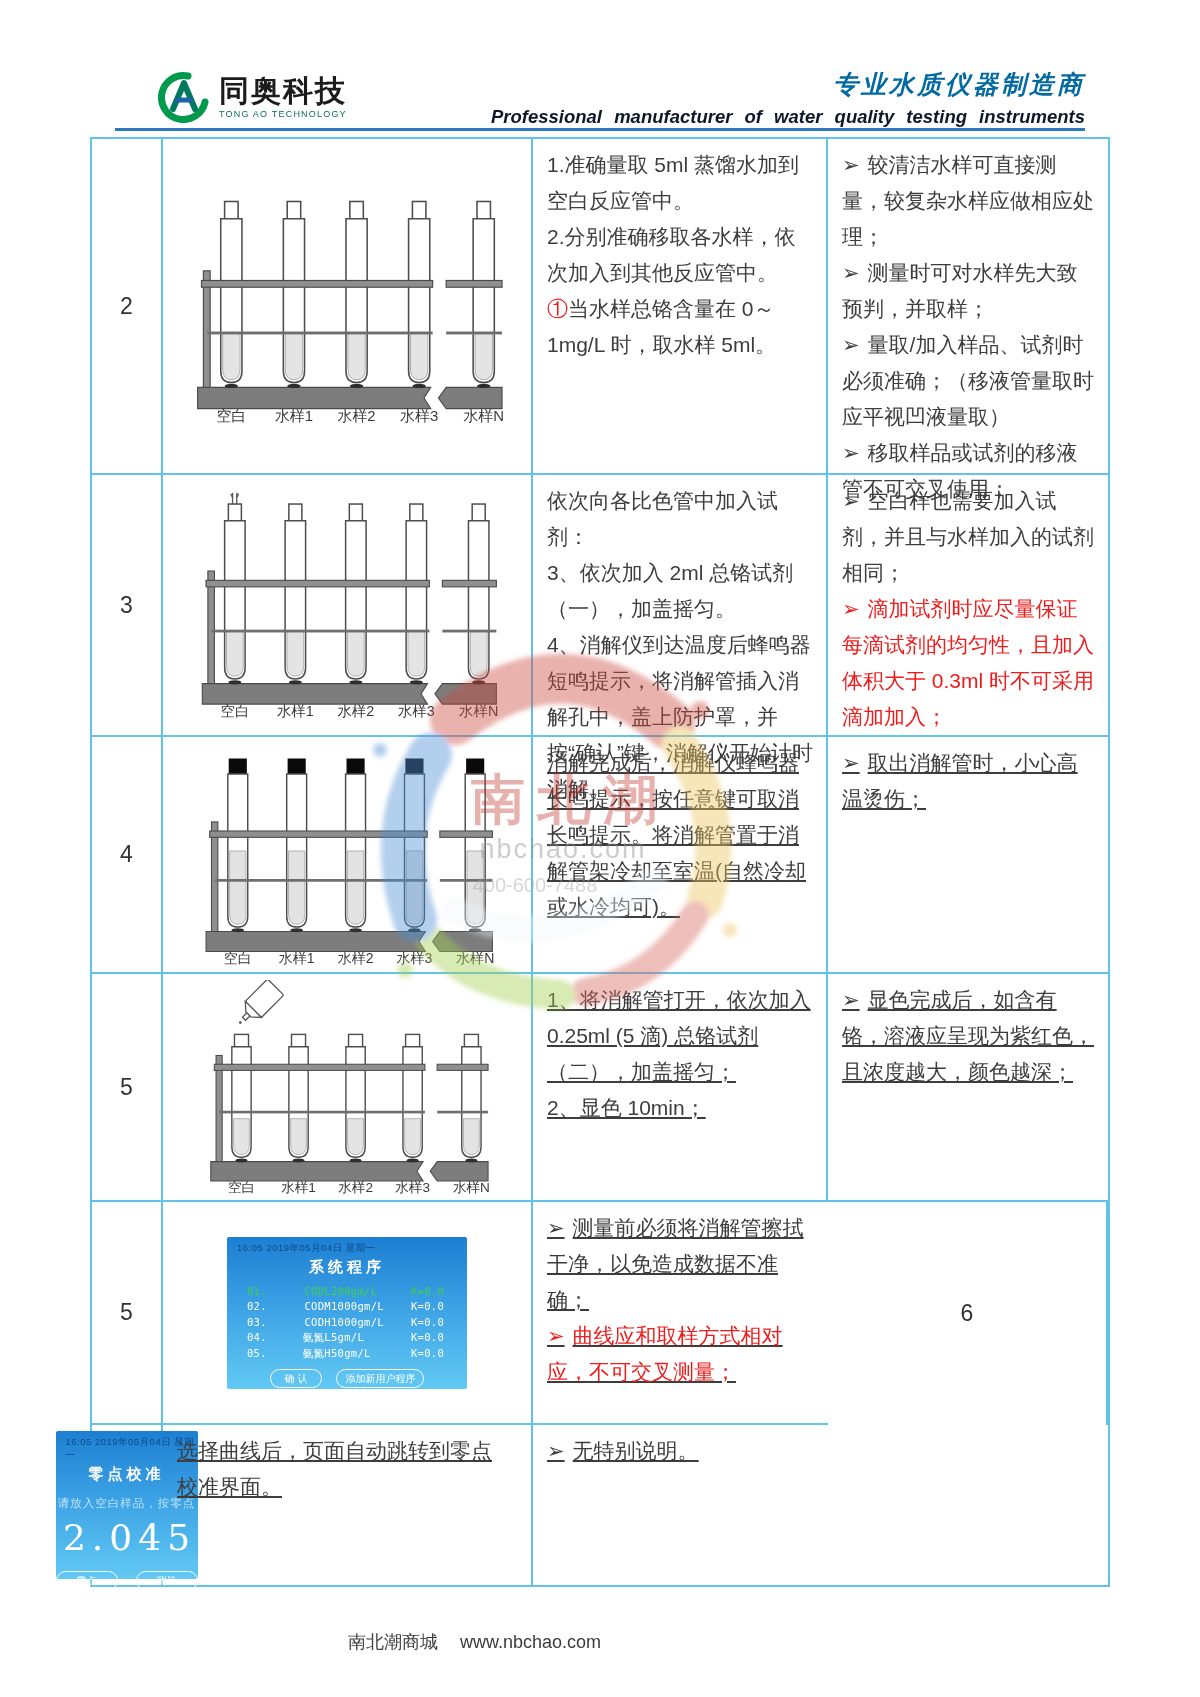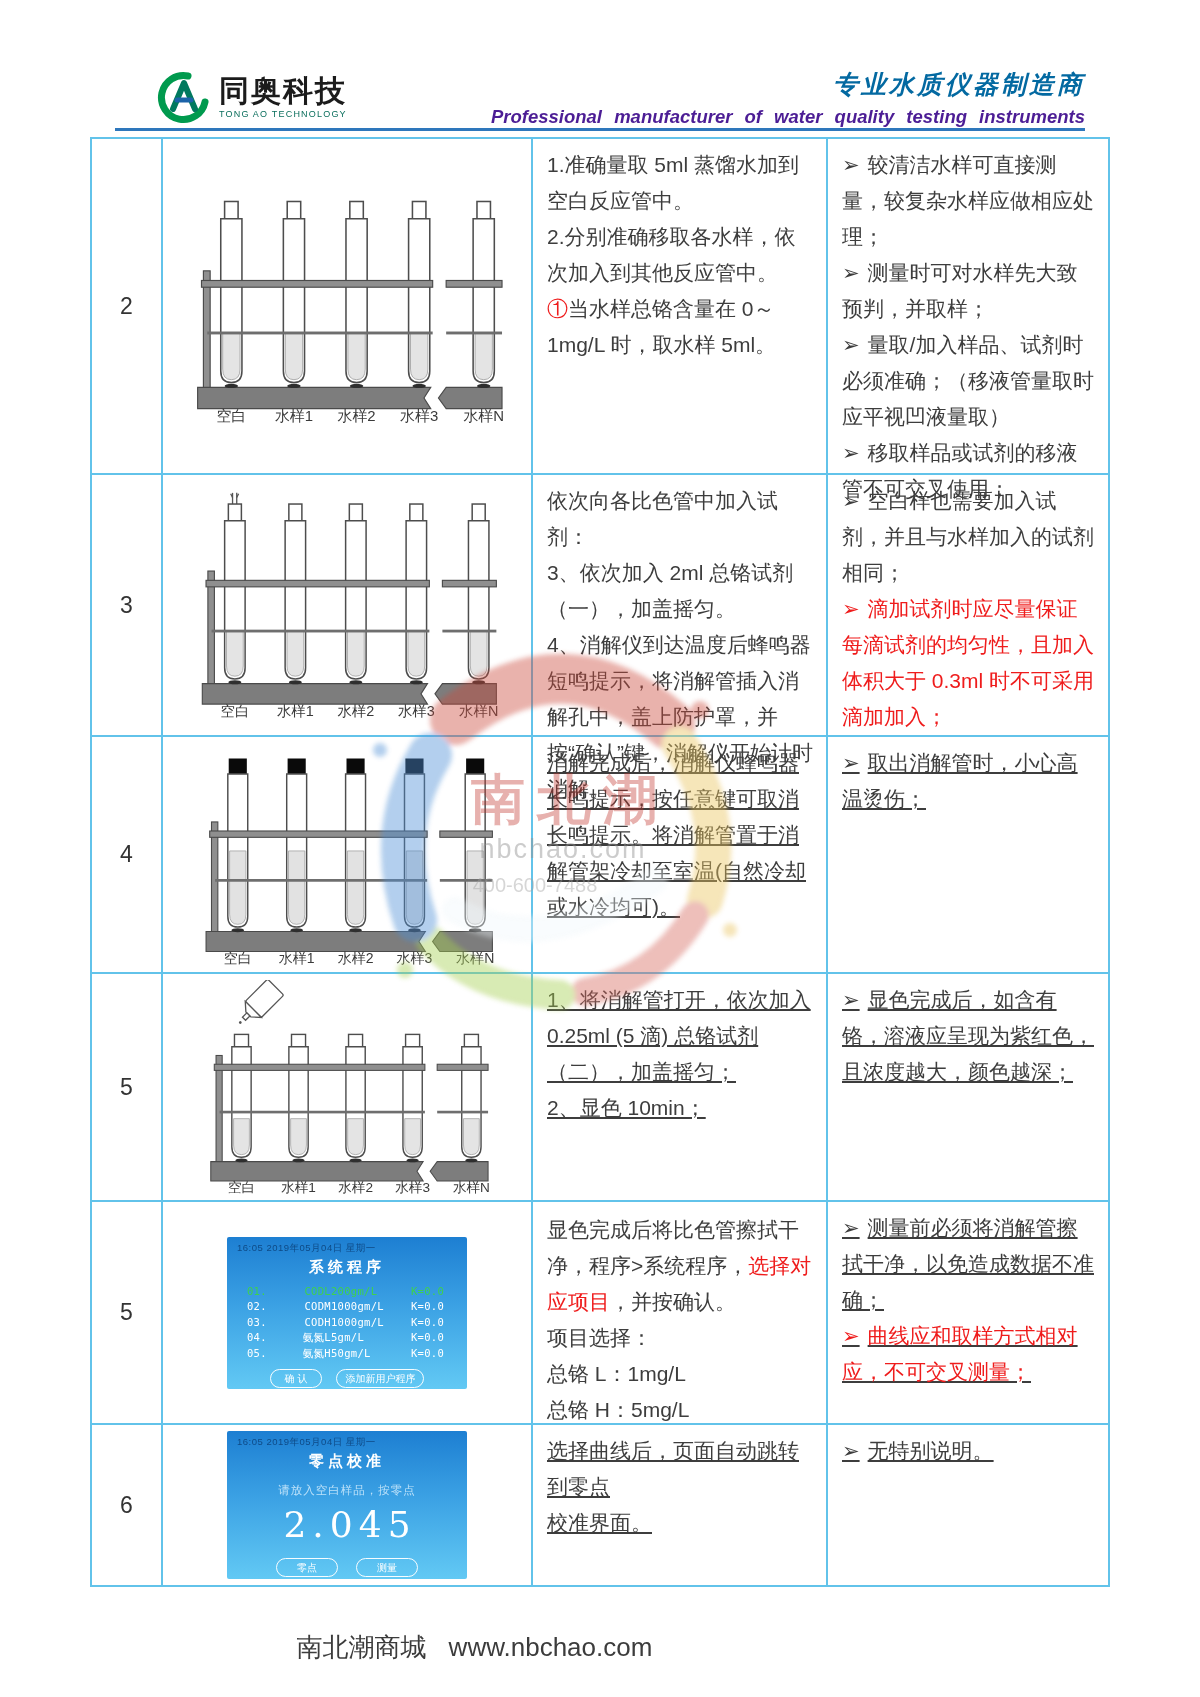--- a/index.html
+++ b/index.html
@@ -9,21 +9,21 @@
   }
   
   .header{position:absolute;left:115px;top:68px;width:970px;height:58px;}
   .logo{position:absolute;left:42px;top:2px;display:flex;align-items:center;}
   .logo-icon{margin-right:8px;}
   .logo-cn{font-size:30px;font-weight:bold;color:#1b1b1b;letter-spacing:2px;line-height:32px;}
   .logo-en{font-size:9px;color:#0a6e5c;letter-spacing:1.2px;margin-top:2px;}
   .slogan{position:absolute;right:0;top:0;text-align:right;}
   .slogan-cn{font-size:25px;font-weight:bold;font-style:italic;color:#0369a1;
              font-family:"DejaVu Serif",serif;letter-spacing:3px;}
-  .slogan-en{font-size:18.5px;font-weight:bold;font-style:italic;color:#4c1d95;
+  .slogan-en{font-size:18.5px;font-weight:bold;font-style:italic;color:#0f172a;
              word-spacing:7px;margin-top:5px;}
   .header-rule{position:absolute;left:115px;top:128px;width:970px;height:3px;background:#2e77bc;}
 
   
   .doc-table{
     position:absolute;left:90px;top:137px;width:1020px;height:1450px;
     box-sizing:border-box;border:2px solid #62c3ea;
     display:grid;
     grid-template-columns:71px 370px 295px 280px;
     grid-template-rows:336px 262px 237px 228px 223px 160px;
@@ -64,21 +64,21 @@
   .screen.zero .scr-btns{margin-top:13px;gap:18px;}
   .screen.zero .pill{padding:2px 20px;}
 
   
   .watermark{position:absolute;left:335px;top:640px;width:460px;height:400px;
              z-index:5;opacity:0.5;pointer-events:none;}
   .wm-brand{font-family:"DejaVu Serif",serif;font-weight:bold;}
 
   
   .footer{position:absolute;left:0;top:1630px;width:949px;text-align:center;
-          font-size:26px;color:#3c3c3c;}
+          font-size:18px;color:#3c3c3c;}
   .footer .site{margin-right:22px;}
 </style>
 </head>
 <body>
 
 <svg width="0" height="0" style="position:absolute">
   <defs>
     <g id="tube-a">
       <g stroke="#4d4d4d" stroke-width="1.6" fill="#fff">
         <rect x="-7" y="14" width="14" height="18"></rect>
@@ -303,26 +303,20 @@
             <span class="nm">氨氮H</span>
             <span class="rg">50gm/L</span>
             <span class="kk">K=0.0</span>
         </div>
       </div>
       <div class="scr-btns">
         <span class="pill">确 认</span>
         <span class="pill small">添加新用户程序</span>
       </div>
     </div>
-  </div>
-  <div class="tcell txt" style="padding-top:10px">
-    <p><span>显色完成后将比色管擦拭干净，程序&gt;系统程序，</span><span class="red">选择对应项目</span><span>，并按确认。</span></p>
-    <p><span>项目选择：</span></p>
-    <p><span>总铬 L：1mg/L</span></p>
-    <p><span>总铬 H：5mg/L</span></p>
   </div>
   <div class="tcell txt vcenter last-col">
     <p class="note"><span class="arr">➢</span><span>测量前必须将消解管擦拭干净，以免造成数据不准确；</span></p>
     <p class="note red"><span class="arr">➢</span><span>曲线应和取样方式相对应，不可交叉测量；</span></p>
   </div>
 
   <div class="tcell step-cell last-row">
       <span>6</span>
     </div>
   <div class="tcell fig-cell last-row">

